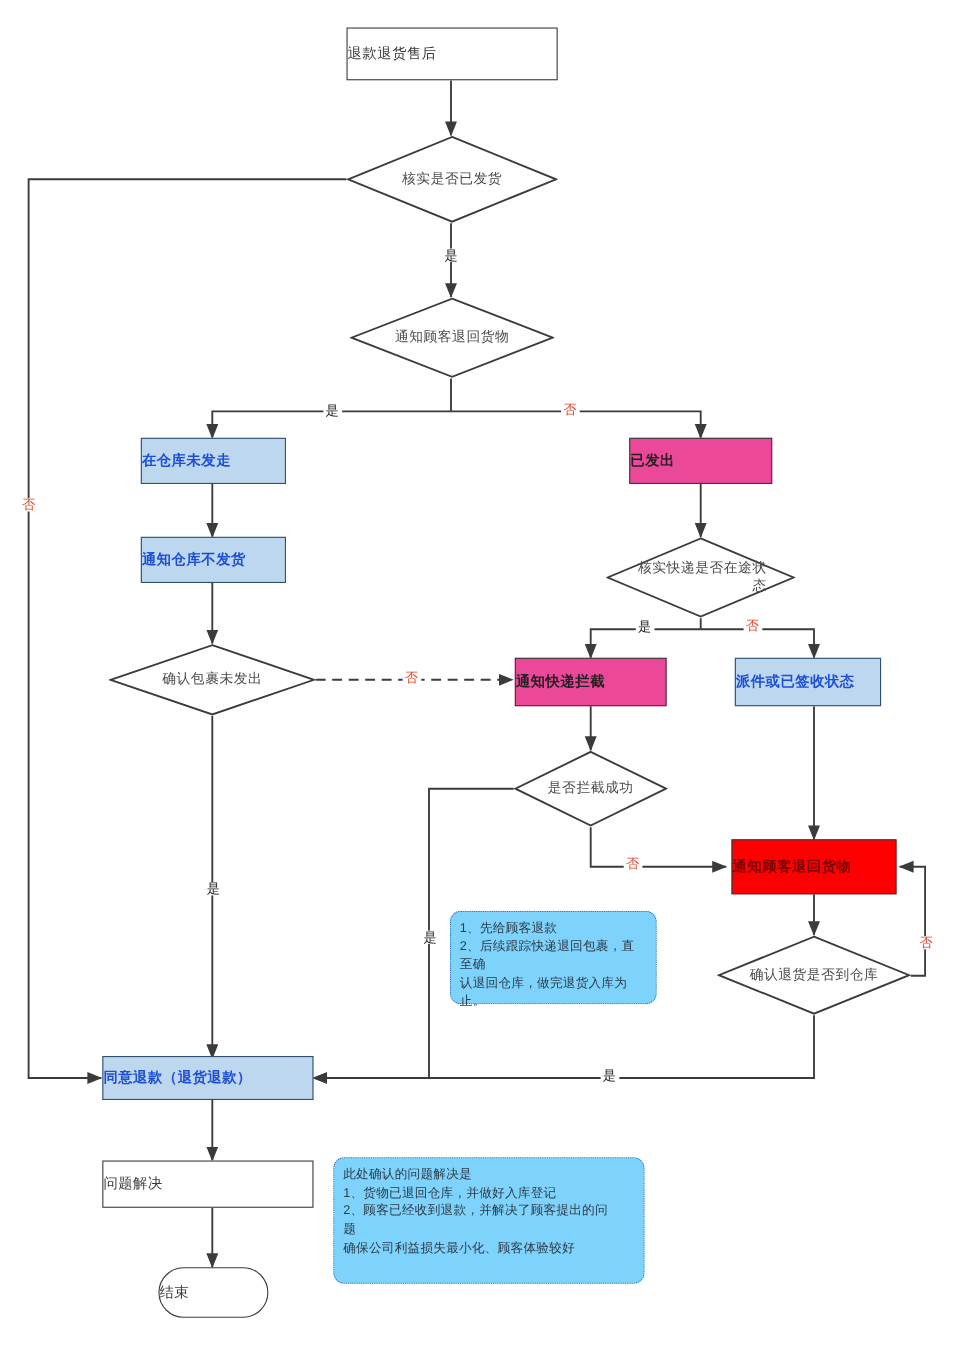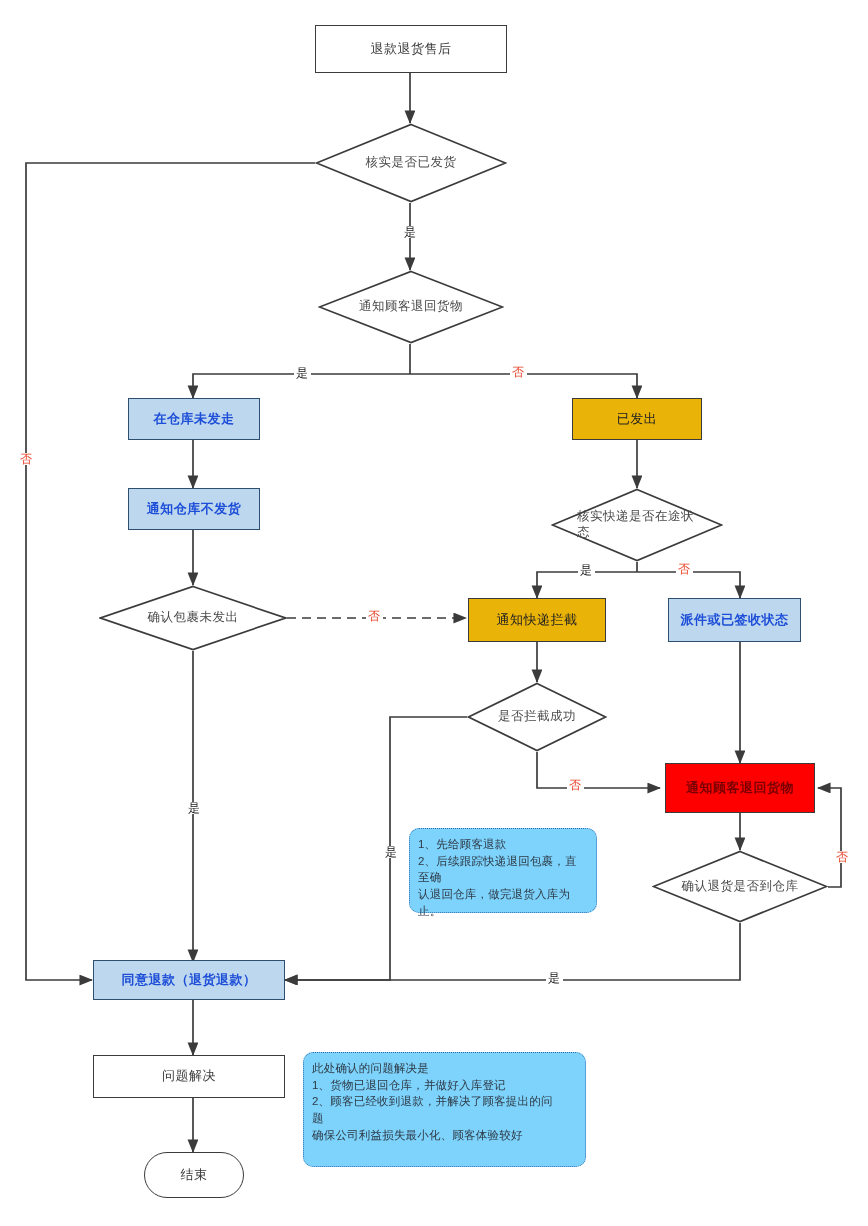--- a/index.html
+++ b/index.html
@@ -1,29 +1,29 @@
 <!DOCTYPE html>
 <html><head>
 <meta charset="utf-8">
 <style>
   html,body{margin:0;padding:0;background:#ffffff;}
   body{font-family:"Liberation Sans","DejaVu Sans",sans-serif;}
   #canvas{position:relative;width:868px;height:1226px;background:#fff;overflow:hidden;}
   #svg-layer{position:absolute;left:0;top:0;width:868px;height:1226px;}
   .node{position:absolute;box-sizing:border-box;display:flex;align-items:center;
-        justify-content:center;text-align:center;color:#3a3a3a;font-size:13px;
+        text-align:center;color:#3a3a3a;font-size:13px;
         line-height:1.25;letter-spacing:.5px;}
   .rect{border:1.6px solid #3b3b3b;background:#ffffff;}
   .rect.blue{background:#bdd7ee;border-color:#2f4f6f;font-weight:bold;color:#1d4ed8;}
-  .rect.yellow{background:#eab308;border-color:#3b3b3b;font-weight:normal;color:#222;}
+  .rect.yellow{background:#ec4899;border-color:#3b3b3b;font-weight:bold;color:#222;}
   .rect.red{background:#fe0000;border-color:#3b3b3b;font-weight:bold;color:#7a0000;}
   .stadium{border:1.6px solid #3b3b3b;background:#ffffff;border-radius:26px;}
   .diamond-wrap{position:absolute;}
   .diamond-label{position:absolute;left:0;top:0;width:100%;height:100%;
-        display:flex;align-items:center;justify-content:center;text-align:left;
+        display:flex;align-items:center;justify-content:center;text-align:right;
         color:#4a4a4a;font-size:12.5px;line-height:1.25;padding:0 22px;
         box-sizing:border-box;letter-spacing:.5px;}
   .note{position:absolute;box-sizing:border-box;border:1.5px dotted #2f6fb0;
         background:#7dd3fc;border-radius:10px;color:#2e3a46;font-size:11.5px;
         line-height:1.45;padding:7px 8px 6px 8px;white-space:pre-line;
         letter-spacing:.2px;}
   .elabel{position:absolute;font-size:12px;color:#222;background:#fff;
         padding:0 2px;line-height:1;letter-spacing:.5px;}
   .elabel.no{color:#e8442a;}
 </style>

